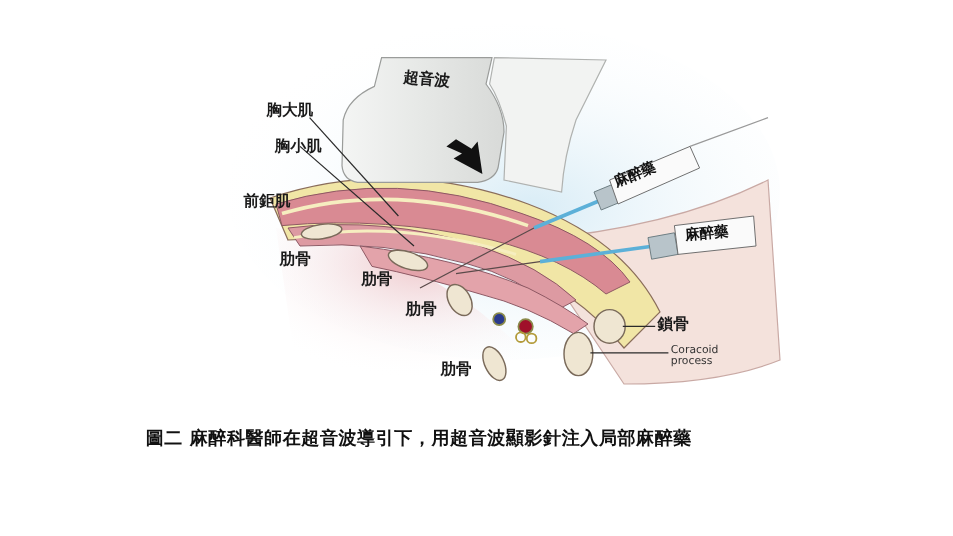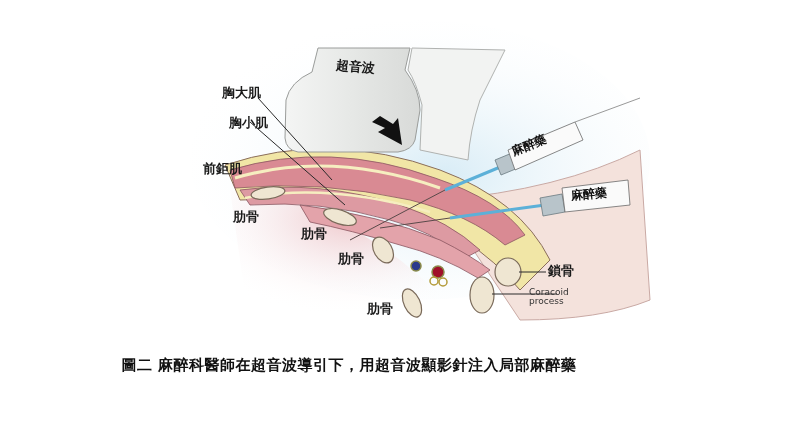--- a/index.html
+++ b/index.html
@@ -98,21 +98,21 @@
   
   <span class="lbl" style="left:336px; top:60px; transform:rotate(5deg);">超音波</span>
   <span class="lbl" style="left:222px; top:86px;">胸大肌</span>
   <span class="lbl" style="left:205px; top:116px;margin-left:24px;">胸小肌</span>
   <span class="lbl" style="left:203px; top:162px;text-align:right;">前鉅肌</span>
   <span class="lbl" style="left:233px; top:210px;">肋骨</span>
   <span class="lbl" style="left:301px; top:227px;">肋骨</span>
   <span class="lbl" style="left:338px; top:252px;">肋骨</span>
   <span class="lbl" style="left:367px; top:302px;">肋骨</span>
   <span class="lbl" style="left:548px; top:264px;text-align:center;">鎖骨</span>
-  <span class="lbl-small" style="left:529px; top:288px;">
+  <span class="lbl-small" style="left:559px; top:288px;">
     <span>Coracoid</span><br>
     <span>process</span>
   </span>
   <span class="syr-lbl" style="left:511px; top:139px; transform:rotate(-22deg);">麻醉藥</span>
   <span class="syr-lbl" style="left:571px; top:188px; transform:rotate(-5deg);">麻醉藥</span>
 </div>
 
 <div class="caption">圖二 麻醉科醫師在超音波導引下，用超音波顯影針注入局部麻醉藥</div>
 
 </body></html>

